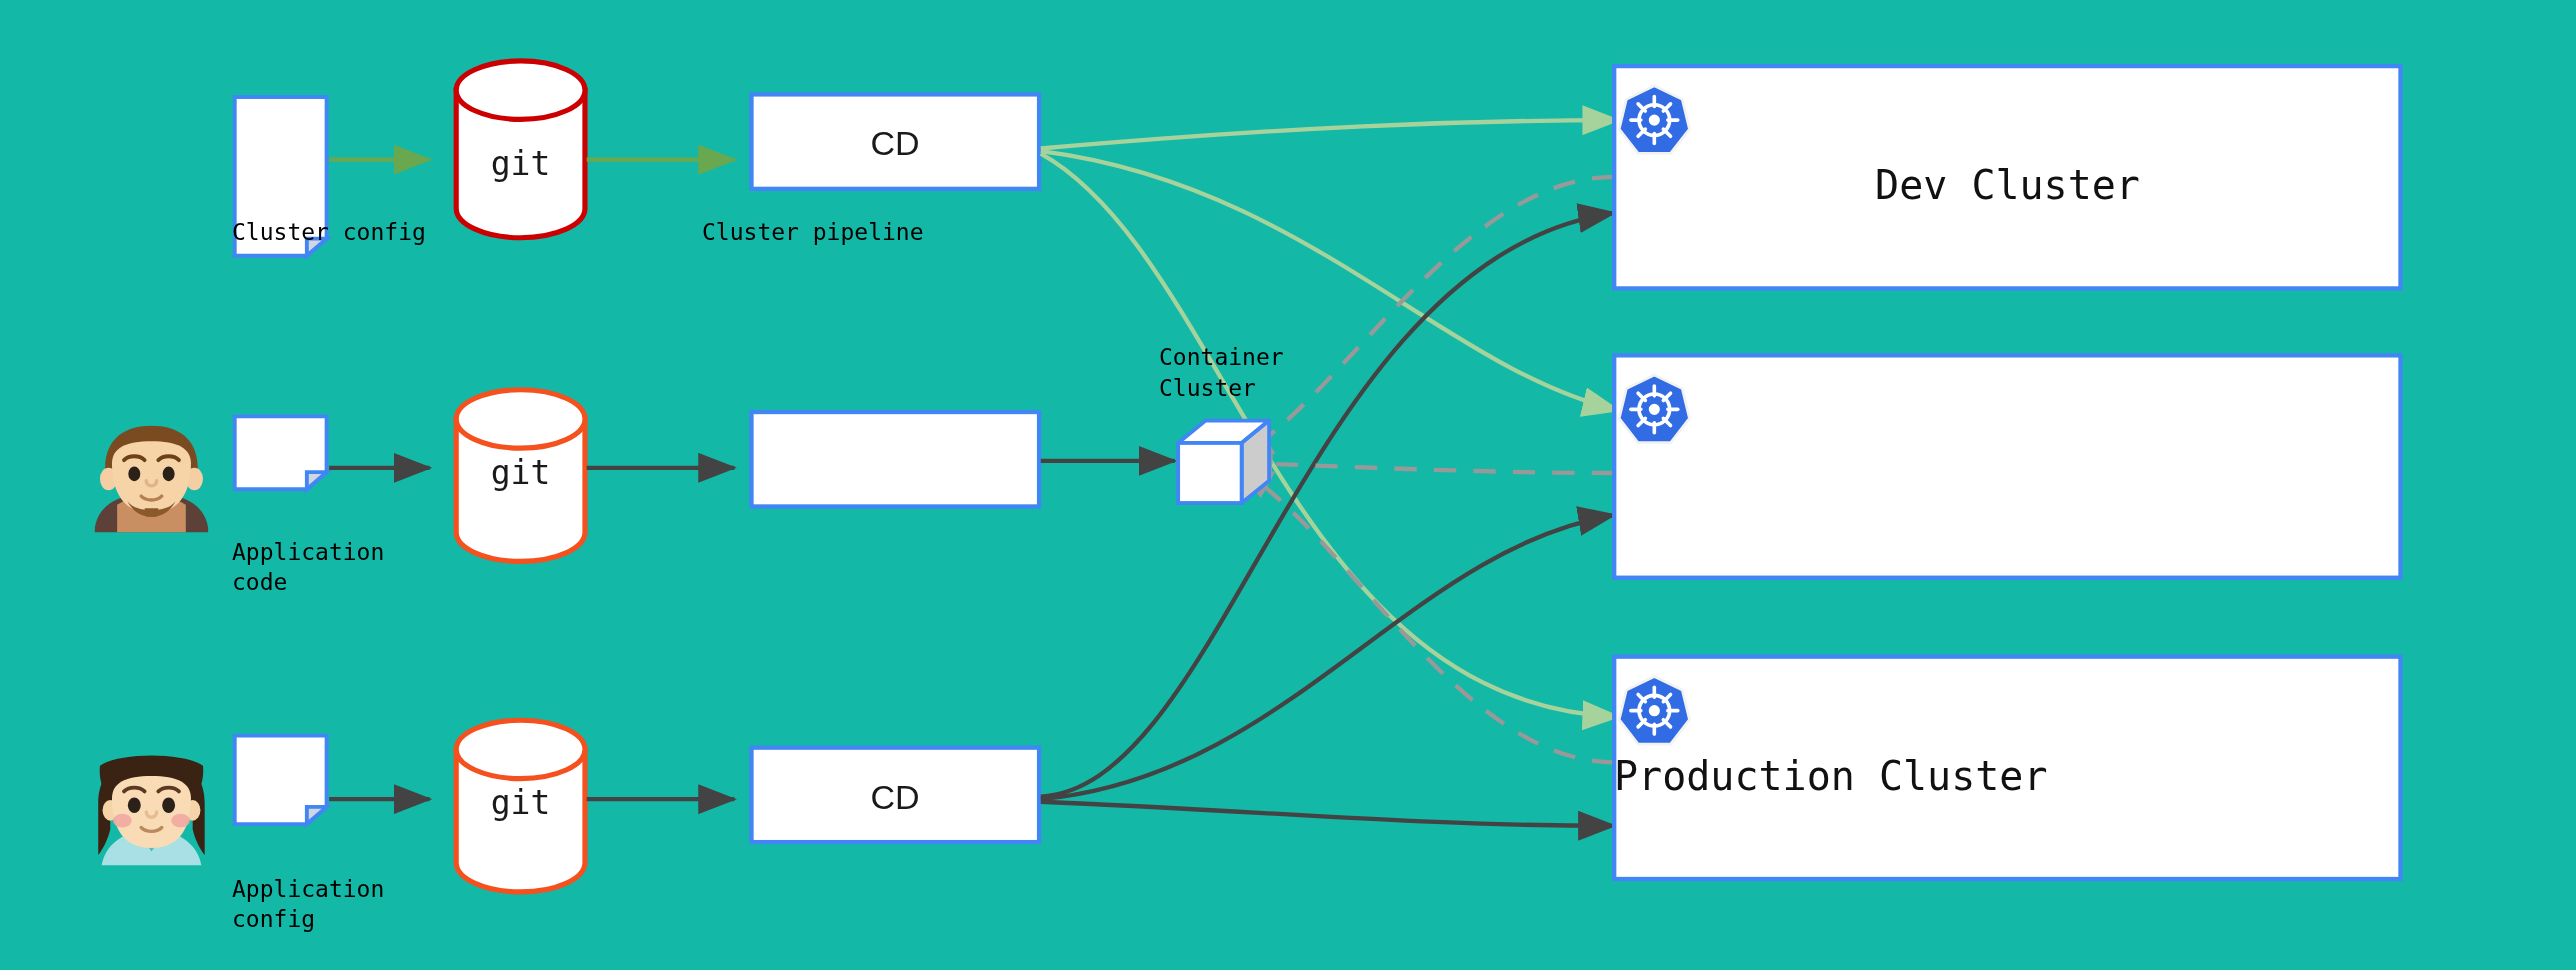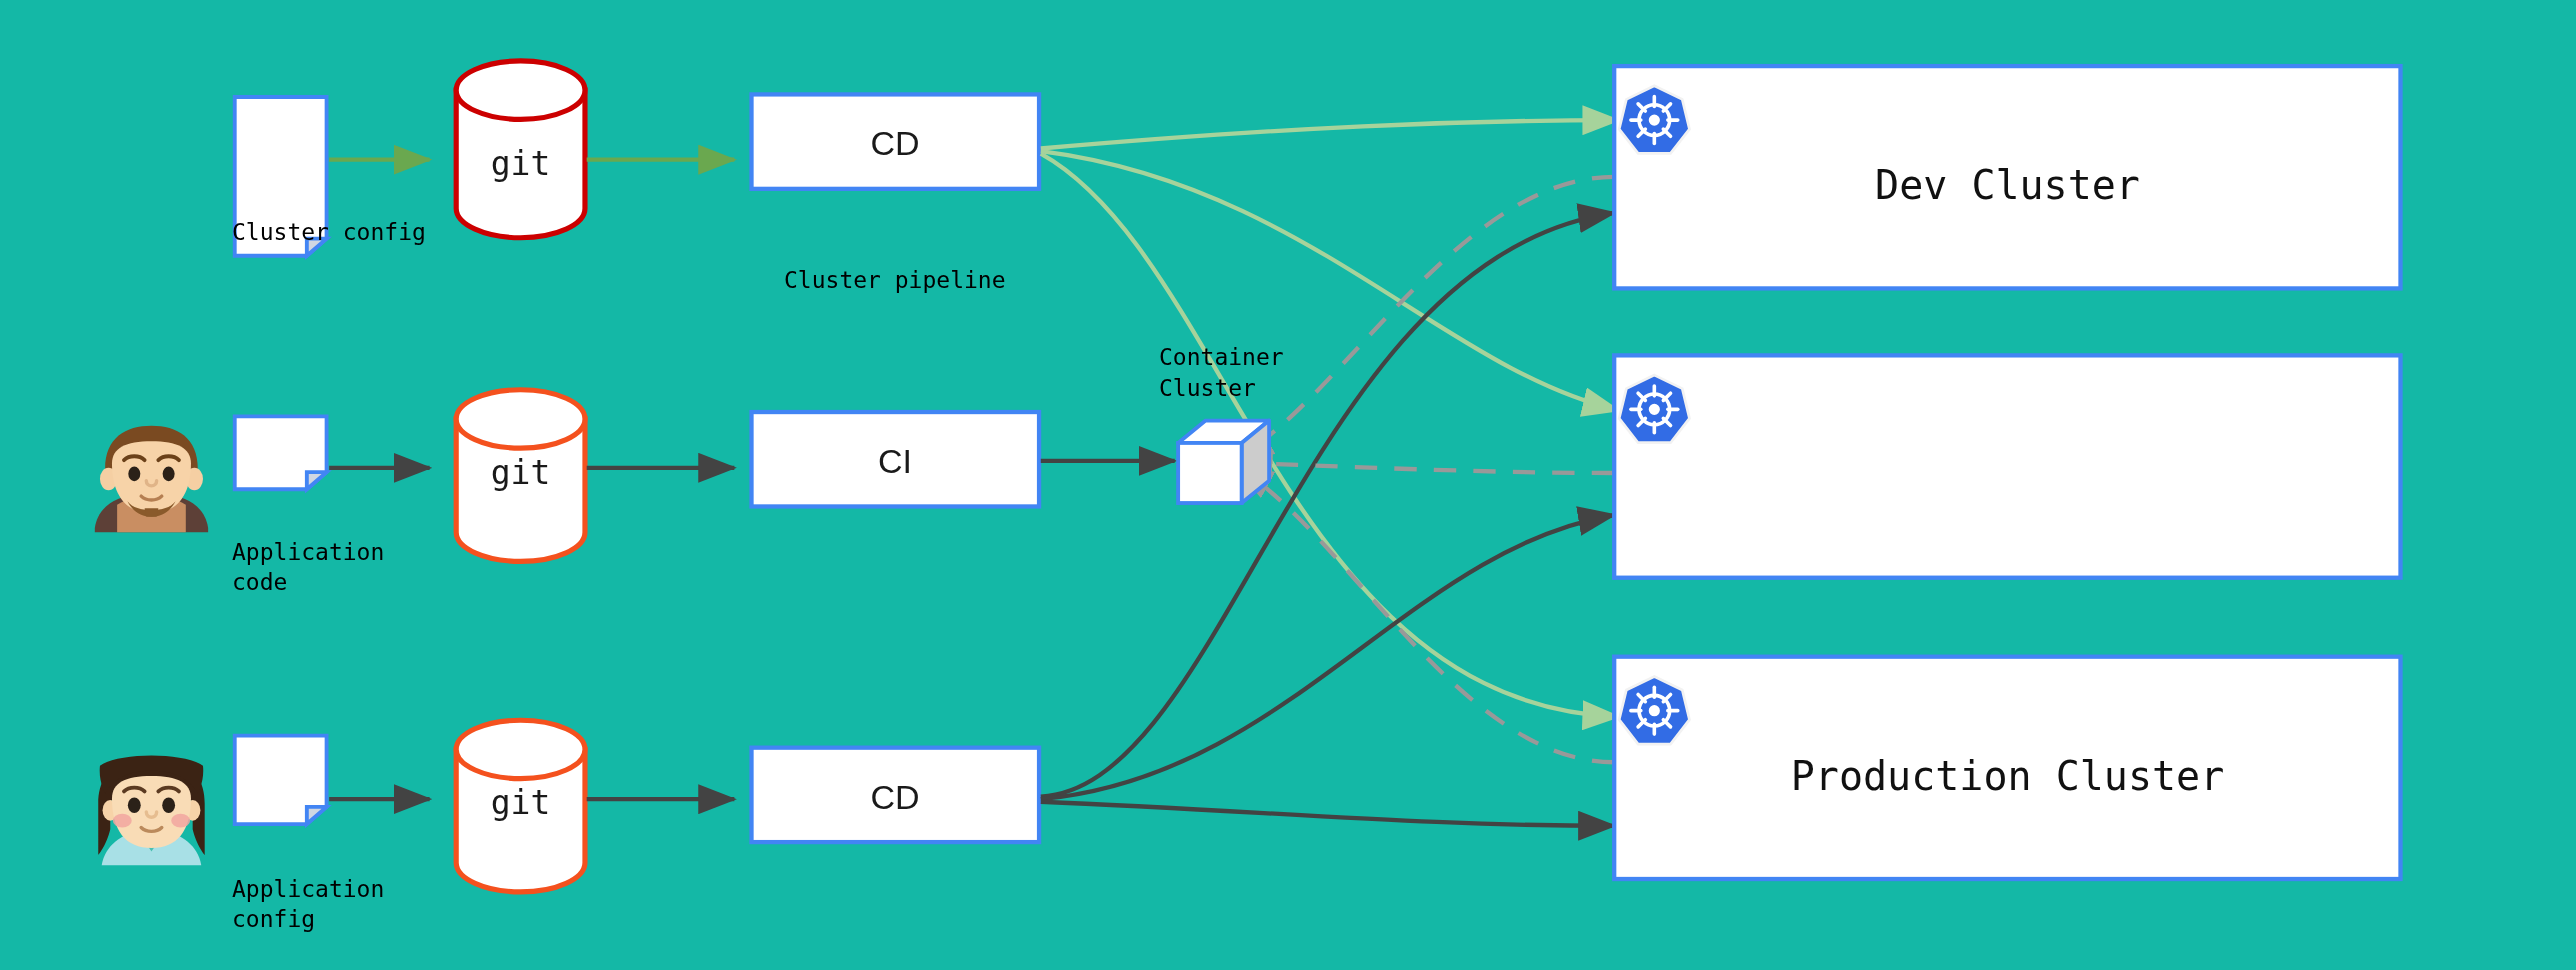--- a/index.html
+++ b/index.html
@@ -235,31 +235,30 @@
       <path d="M72,66 C 72,74 84,74 84,66" fill="none" stroke="#e6bd90" stroke-width="4" stroke-linecap="round"></path>
       <path d="M66,84 C 72,90 84,90 90,84" fill="none" stroke="#bb8a5c" stroke-width="4" stroke-linecap="round"></path>
     </g>
   </svg>
 
   <div class="node-label cyl-text" style="left:456px; top:142px; width:129px; text-align:center;">git</div>
   <div class="node-label cyl-text" style="left:456px; top:451px; width:129px; text-align:center;">git</div>
   <div class="node-label cyl-text" style="left:456px; top:781px; width:129px; text-align:center;">git</div>
 
   <div class="node-label boxtext" style="left:751px; top:121px; width:288px; text-align:center;">CD</div>
-  <div class="node-label boxtext" style="left:751px; top:439px; width:288px; text-align:center;">CI</div>
   <div class="node-label boxtext" style="left:751px; top:775px; width:288px; text-align:center;">CD</div>
 
   <div class="node-label caption" style="left:232px; top:217px;">Cluster config</div>
   <div class="node-label caption" style="left:232px; top:537px; white-space:pre-line;">Application
 code</div>
   <div class="node-label caption" style="left:232px; top:874px; white-space:pre-line;">Application
 config</div>
 
-  <div class="node-label caption" style="left:784px; top:217px;margin-top:48px;">Cluster pipeline</div>
+  <div class="node-label caption" style="left:702px; top:217px;">Cluster pipeline</div>
 
   <div class="node-label reg-caption" style="left:1159px; top:342px;">Container</div>
   <div class="node-label reg-caption" style="left:1159px; top:373px;">Cluster</div>
 
   <div class="node-label cluster-text" style="left:1614px; top:159px; width:787px; text-align:center;">Dev Cluster</div>
-  <div class="node-label cluster-text" style="left:1614px; top:750px; width:787px; text-align:center;">Production Cluster</div>
+  <div class="node-label cluster-text" style="left:1614px; top:750px; width:787px; text-align:left;">Production Cluster</div>
 
 </div>
 
 
 </body></html>

